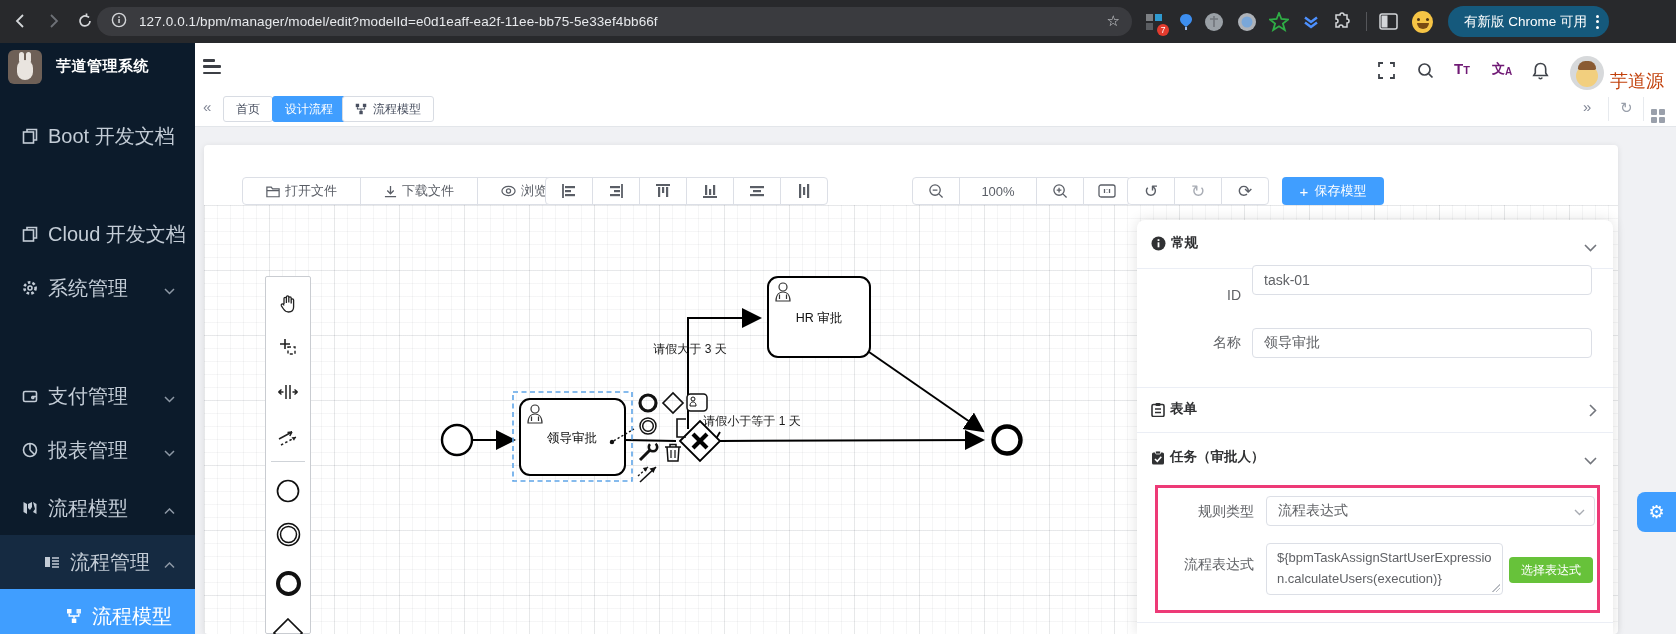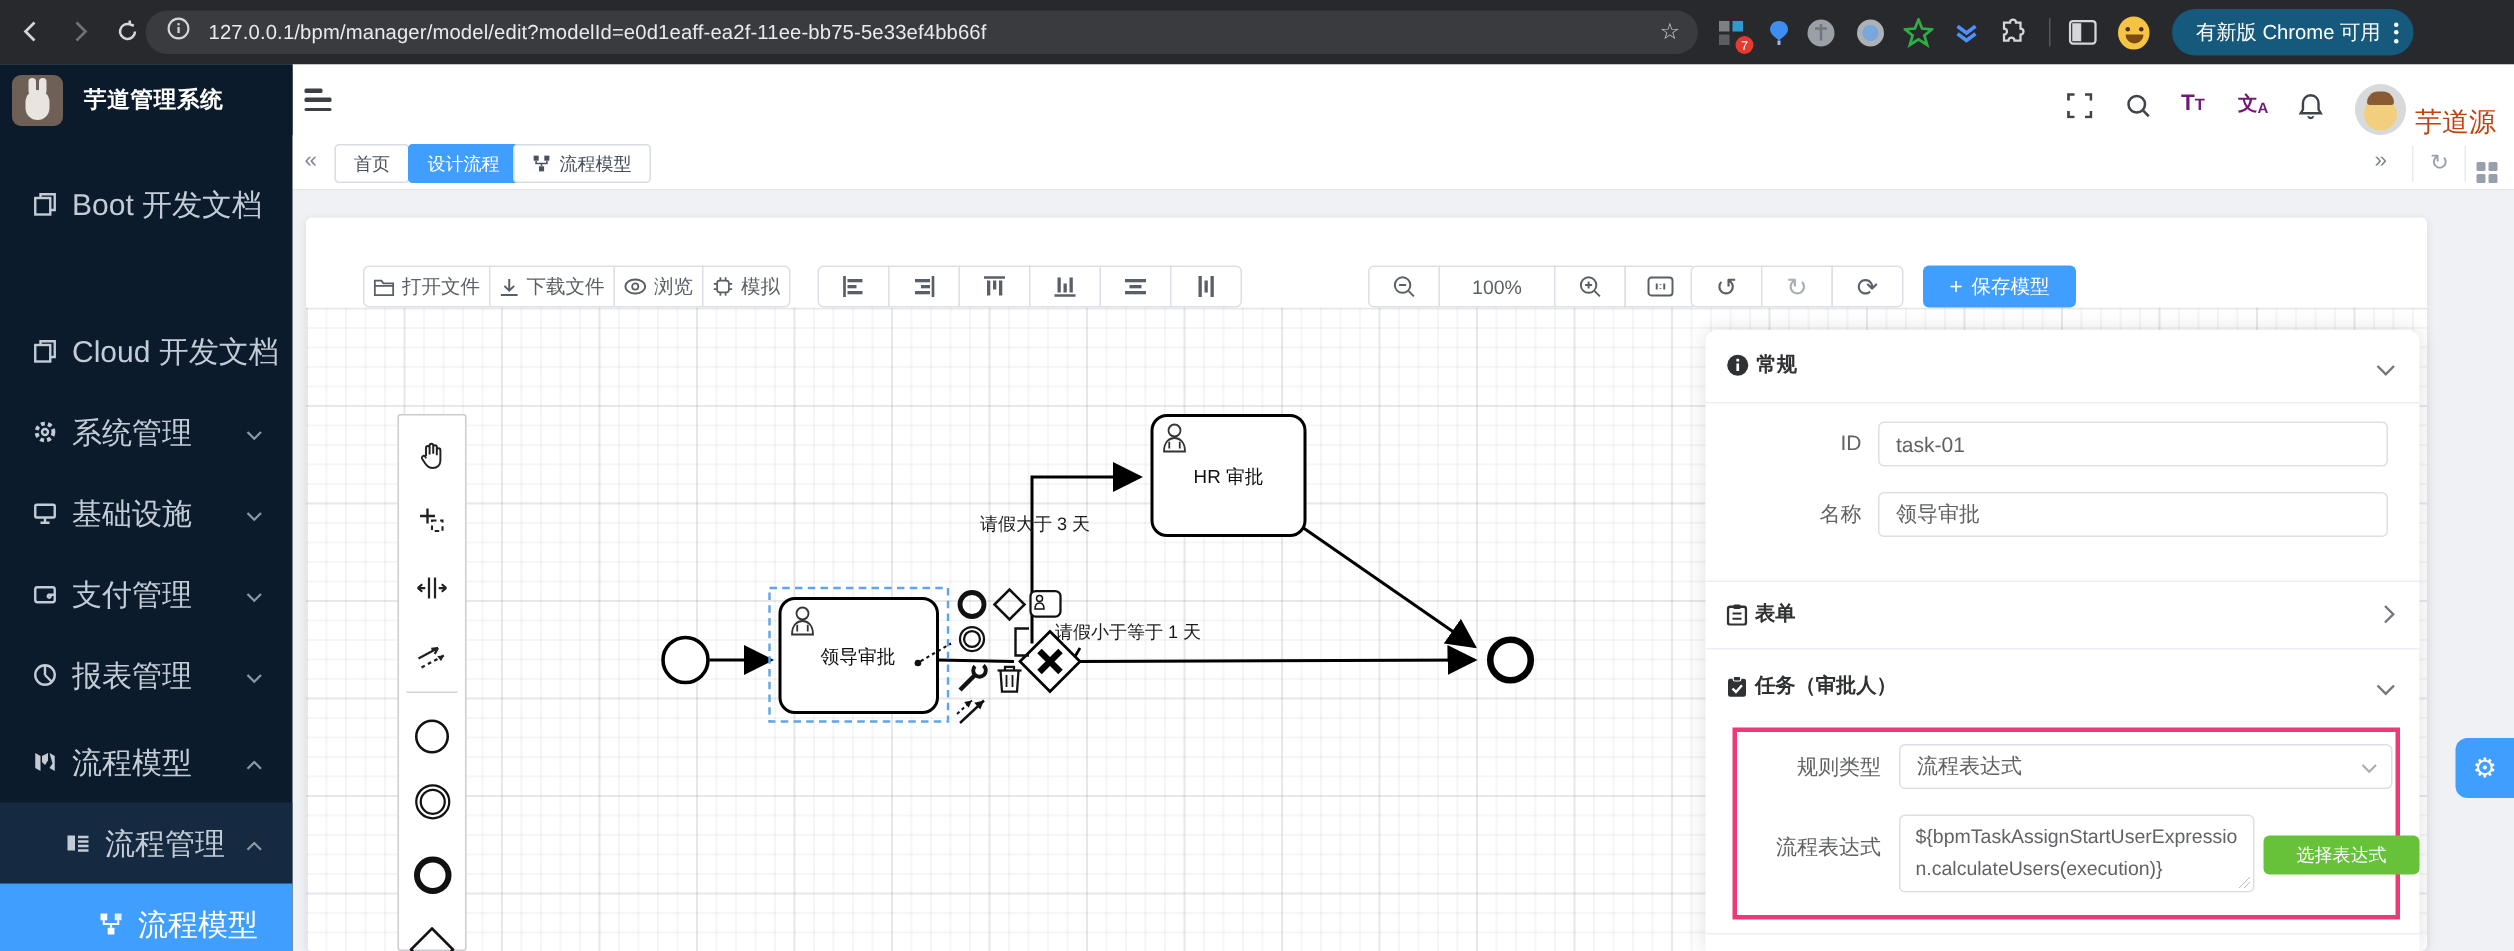--- a/index.html
+++ b/index.html
@@ -74,21 +74,21 @@
   .canvas-grid { position:absolute; left:0; top:60px; width:1414px; height:429px;
     background-image:
       linear-gradient(to right, rgba(60,70,80,.05) 1px, transparent 1px),
       linear-gradient(to bottom, rgba(60,70,80,.05) 1px, transparent 1px),
       linear-gradient(to right, rgba(60,70,80,.08) 1px, transparent 1px),
       linear-gradient(to bottom, rgba(60,70,80,.08) 1px, transparent 1px);
     background-size:13px 13px,13px 13px,65px 65px,65px 65px; }
 
   
   .toolbar-btn { height:28px; background:#fff; border:1px solid #dcdfe6; color:#5a5e66; font-size:13px;
-                 display:inline-flex; align-items:center; justify-content:center; gap:5px; padding:0 6px; cursor:pointer; }
+                 display:inline-flex; align-items:center; justify-content:center; gap:5px; padding:0 23px; cursor:pointer; }
   .tgroup { position:absolute; top:32px; display:flex; }
   .tgroup .toolbar-btn { margin-left:-1px; border-radius:0; }
   .tgroup .toolbar-btn:first-child { border-radius:4px 0 0 4px; margin-left:0; }
   .tgroup .toolbar-btn:last-child { border-radius:0 4px 4px 0; }
   .icon-btn { width:48px; padding:0; }
   .save-btn { position:absolute; left:1078px; top:32px; width:102px; height:28px; background:#409eff; color:#fff; border:none;
               border-radius:4px; font-size:13px; display:flex; align-items:center; justify-content:center; gap:6px; cursor:pointer; }
   .tb-uni { font-size:17px; line-height:1; color:#5a5e66; }
 
   
@@ -106,21 +106,21 @@
   .el-input { position:absolute; left:115px; width:340px; height:30px; border:1px solid #dcdfe6; border-radius:4px; padding:0 11px;
               font-size:14px; color:#606266; background:#fff; font-family:"Liberation Sans","DejaVu Sans",sans-serif; }
   .hl-box { position:absolute; left:18px; top:265px; width:445px; height:128px; border:3px solid #ed3a77; }
   .el-select { position:absolute; left:108px; top:8px; width:329px; height:30px; border:1px solid #dcdfe6; border-radius:4px;
                display:flex; align-items:center; padding:0 11px; font-size:14px; color:#606266; background:#fff; cursor:pointer; }
   .el-select .sel-chev { position:absolute; right:9px; color:#a8abb2; }
   .el-textarea { position:absolute; left:108px; top:55px; width:237px; height:52px; border:1px solid #dcdfe6; border-radius:4px;
                  padding:4px 10px; font-size:13px; line-height:1.6; color:#606266; word-break:break-all; overflow:hidden; background:#fff; }
   .resize-grip { position:absolute; right:2px; bottom:2px; width:8px; height:8px;
                  background:linear-gradient(135deg, transparent 50%, #b9bcc2 50%, #b9bcc2 57%, transparent 57%, transparent 72%, #b9bcc2 72%, #b9bcc2 79%, transparent 79%); }
-  .green-btn { position:absolute; left:351px; top:69px; width:104px; height:26px; background:#67c23a; border:none; border-radius:4px;
+  .green-btn { position:absolute; left:351px; top:69px; width:84px; height:26px; background:#67c23a; border:none; border-radius:4px;
                color:#fff; font-size:12px; cursor:pointer; font-family:"Liberation Sans","DejaVu Sans",sans-serif; }
 
   .gear-fab { position:absolute; right:0; top:492px; width:39px; height:40px; background:#409eff; border:none; border-radius:8px 0 0 8px;
               color:#fff; font-size:18px; cursor:pointer; z-index:7; display:flex; align-items:center; justify-content:center; }
 
   svg text { font-family:"Liberation Sans","DejaVu Sans",sans-serif; }
 </style>
 </head>
 <body>
 
@@ -236,30 +236,20 @@
             <path d="M5 4 V1.5 H14.5 V12 H11.5"></path>
           </svg>
         <span class="lb">Cloud 开发文档</span>
       </div>
       <div class="m-item" style="top:177px;">
         <svg class="ic sic" viewBox="0 0 16 16">
             <circle cx="8" cy="8" r="5.6" stroke-dasharray="2.6 2.1" stroke-width="2.6"></circle>
             <circle cx="8" cy="8" r="2" stroke-width="1.6"></circle>
           </svg>
         <span class="lb">系统管理</span>
-        <span class="chev"><svg width="11" height="7" viewBox="0 0 11 7">
-              <path d="M1 1 L5.5 5.5 L10 1" stroke="#8d98a5" stroke-width="1.5" fill="none"></path>
-            </svg></span>
-      </div>
-      <div class="m-item" style="top:231px;">
-        <svg class="ic sic" viewBox="0 0 16 16">
-            <rect x="1.5" y="2.5" width="13" height="8.5" rx="1"></rect>
-            <path d="M8 11 V14 M5 14.5 H11"></path>
-          </svg>
-        <span class="lb">基础设施</span>
         <span class="chev"><svg width="11" height="7" viewBox="0 0 11 7">
               <path d="M1 1 L5.5 5.5 L10 1" stroke="#8d98a5" stroke-width="1.5" fill="none"></path>
             </svg></span>
       </div>
       <div class="m-item" style="top:285px;">
         <svg class="ic sic" viewBox="0 0 16 16">
             <rect x="1.5" y="3.5" width="13" height="10" rx="1.5"></rect>
             <path d="M10 8.5 h4.5 M10.8 8.5 a1 1 0 1 0 .01 0"></path>
           </svg>
         <span class="lb">支付管理</span>
@@ -637,21 +627,21 @@
       <span>常规</span>
     </div>
     <span class="sec-chev" style="top:18px;">
       <svg width="13" height="8" viewBox="0 0 13 8">
           <path d="M1 1 L6.5 6.5 L12 1" stroke="#73767d" stroke-width="1.6" fill="none"></path>
         </svg>
     </span>
     <div class="divider" style="top:48px;"></div>
 
     <label class="frow-label" style="left:0px; top:67px;">ID</label>
-    <input class="el-input" style="top: 61px;" readonly="" value="task-01">
+    <input class="el-input" style="top: 45px;" readonly="" value="task-01">
 
     <label class="frow-label" style="left:0px; top:114px;">名称</label>
     <input class="el-input" style="top: 108px;" readonly="" value="领导审批">
 
     <div class="divider" style="top:167px;"></div>
     <div class="sec-head" style="top:180px;">
       <svg width="14" height="15" viewBox="0 0 14 15">
           <rect x="1" y="2.5" width="12" height="12" rx="1.5" stroke="#303133" stroke-width="1.6" fill="none"></rect>
           <rect x="4.5" y="1" width="5" height="3" rx="1" fill="#303133"></rect>
           <path d="M4 7 H10 M4 10.5 H10" stroke="#303133" stroke-width="1.4"></path>

